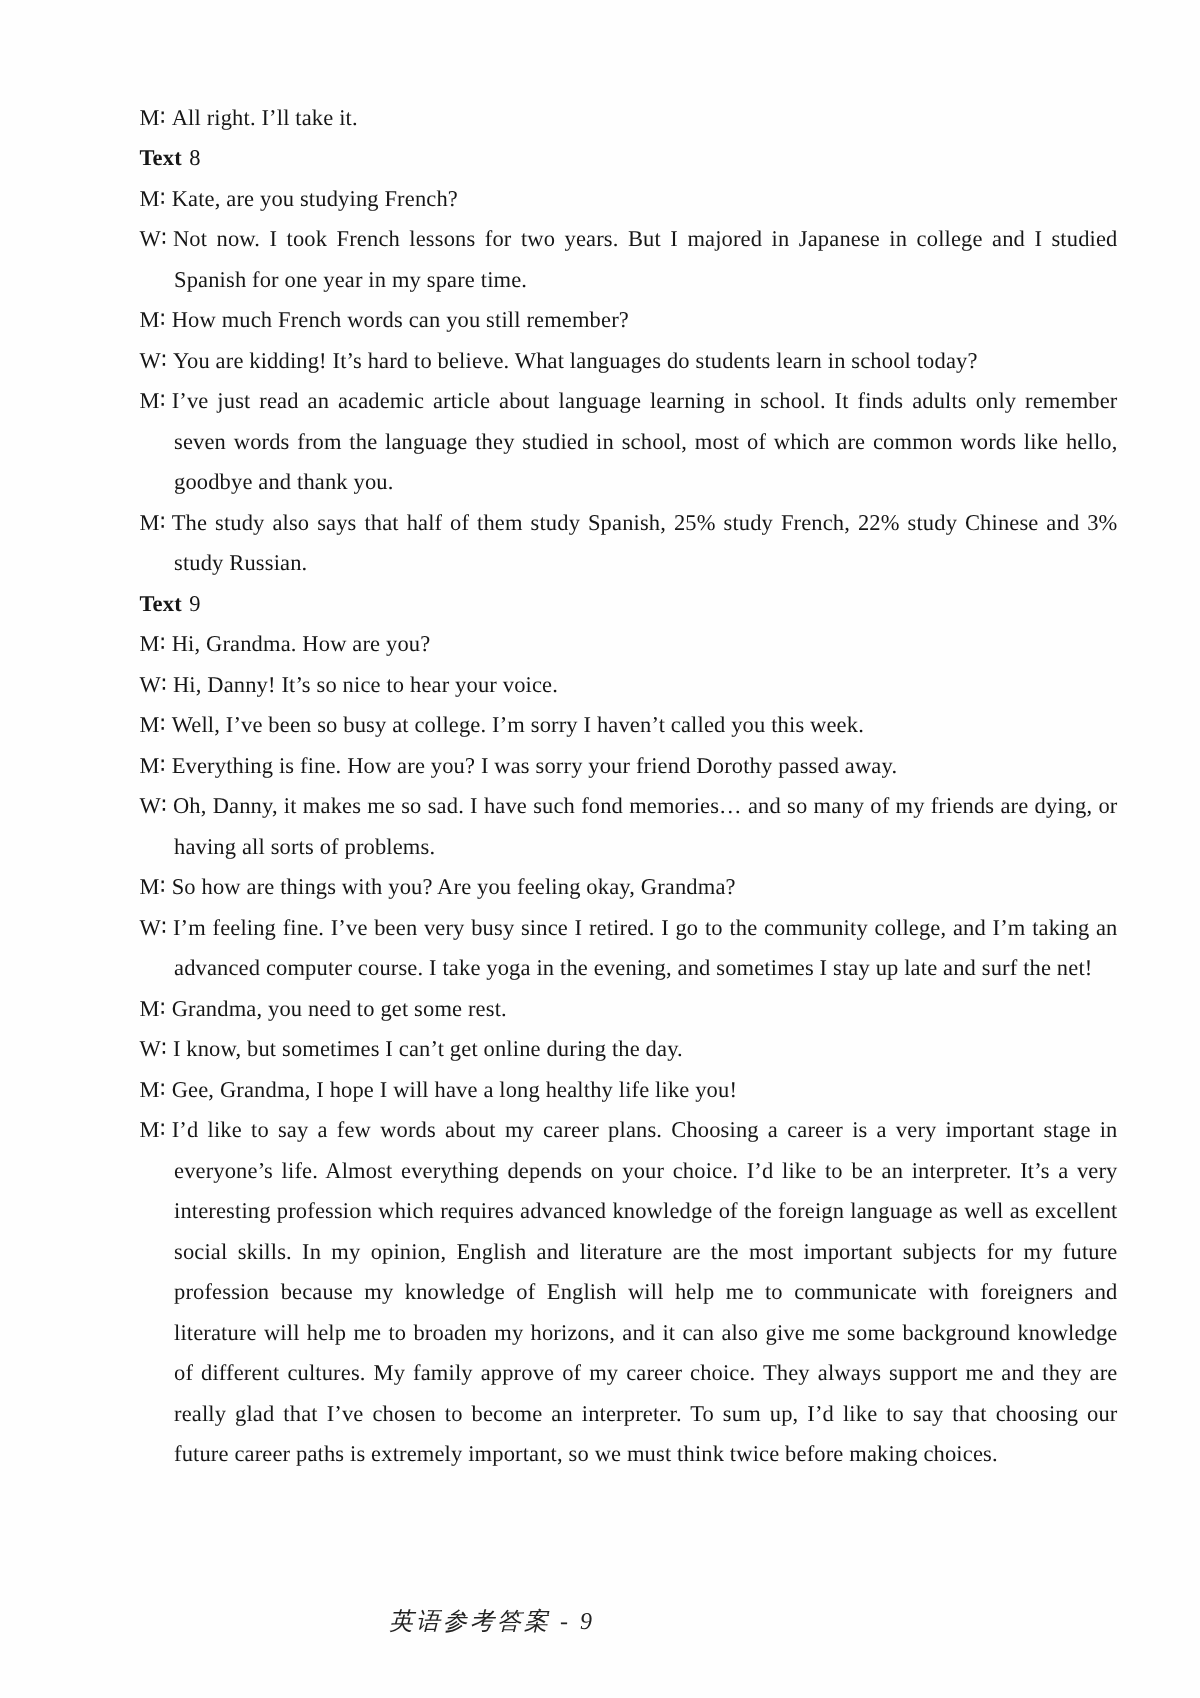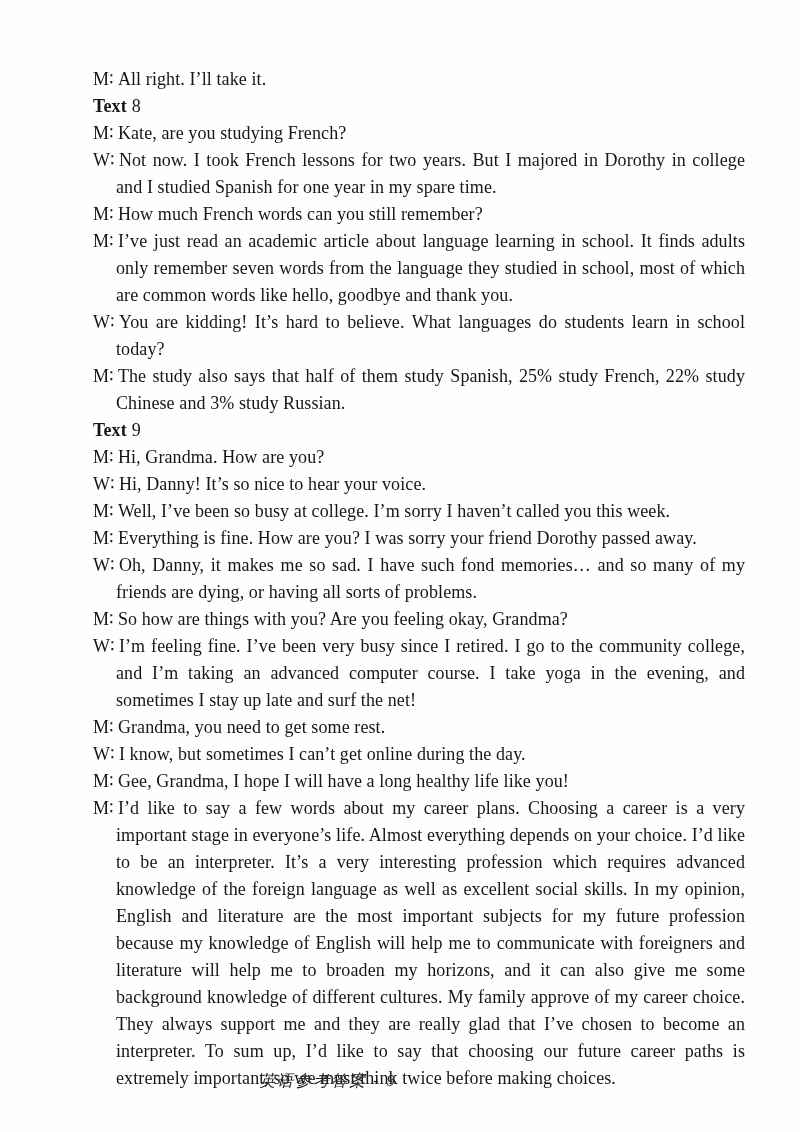--- a/index.html
+++ b/index.html
@@ -21,21 +21,21 @@
     top: 0;
     width: 800px;
     height: 1132px;
     background: #fefefe;
   }
   .transcript {
     position: absolute;
     left: 93px;
     top: 66px;
     width: 652px;
-    font-size: 18px;
+    font-size: 15px;
     line-height: 27px;
   }
   .entry {
     text-align: justify;
     padding-left: 23px;
     text-indent: -23px;
     letter-spacing: 0.1px;
   }
   .entry .speaker {
     display: inline;
@@ -67,24 +67,24 @@
   }
 </style>
 </head>
 <body>
 
 <div class="page">
   <div class="transcript" id="transcript">
       <div class="entry"><span class="speaker">M∶</span><span class="line-text">All right. I’ll take it.</span></div>
       <div class="entry heading"><span class="heading-label">Text</span><span class="heading-number">8</span></div>
       <div class="entry"><span class="speaker">M∶</span><span class="line-text">Kate, are you studying French?</span></div>
-      <div class="entry"><span class="speaker">W∶</span><span class="line-text">Not now. I took French lessons for two years. But I majored in Dorothy in college and I studied Spanish for one year in my spare time.</span></div>
+      <div class="entry"><span class="speaker">W∶</span><span class="line-text">Not now. I took French lessons for two years. But I majored in Japanese in college and I studied Spanish for one year in my spare time.</span></div>
       <div class="entry"><span class="speaker">M∶</span><span class="line-text">How much French words can you still remember?</span></div>
+      <div class="entry"><span class="speaker">W∶</span><span class="line-text">You are kidding! It’s hard to believe. What languages do students learn in school today?</span></div>
       <div class="entry"><span class="speaker">M∶</span><span class="line-text">I’ve just read an academic article about language learning in school. It finds adults only remember seven words from the language they studied in school, most of which are common words like hello, goodbye and thank you.</span></div>
-      <div class="entry"><span class="speaker">W∶</span><span class="line-text">You are kidding! It’s hard to believe. What languages do students learn in school today?</span></div>
       <div class="entry"><span class="speaker">M∶</span><span class="line-text">The study also says that half of them study Spanish, 25% study French, 22% study Chinese and 3% study Russian.</span></div>
       <div class="entry heading"><span class="heading-label">Text</span><span class="heading-number">9</span></div>
       <div class="entry"><span class="speaker">M∶</span><span class="line-text">Hi, Grandma. How are you?</span></div>
       <div class="entry"><span class="speaker">W∶</span><span class="line-text">Hi, Danny! It’s so nice to hear your voice.</span></div>
       <div class="entry"><span class="speaker">M∶</span><span class="line-text">Well, I’ve been so busy at college. I’m sorry I haven’t called you this week.</span></div>
       <div class="entry"><span class="speaker">M∶</span><span class="line-text">Everything is fine. How are you? I was sorry your friend Dorothy passed away.</span></div>
       <div class="entry"><span class="speaker">W∶</span><span class="line-text">Oh, Danny, it makes me so sad. I have such fond memories… and so many of my friends are dying, or having all sorts of problems.</span></div>
       <div class="entry"><span class="speaker">M∶</span><span class="line-text">So how are things with you? Are you feeling okay, Grandma?</span></div>
       <div class="entry"><span class="speaker">W∶</span><span class="line-text">I’m feeling fine. I’ve been very busy since I retired. I go to the community college, and I’m taking an advanced computer course. I take yoga in the evening, and sometimes I stay up late and surf the net!</span></div>
       <div class="entry"><span class="speaker">M∶</span><span class="line-text">Grandma, you need to get some rest.</span></div>

